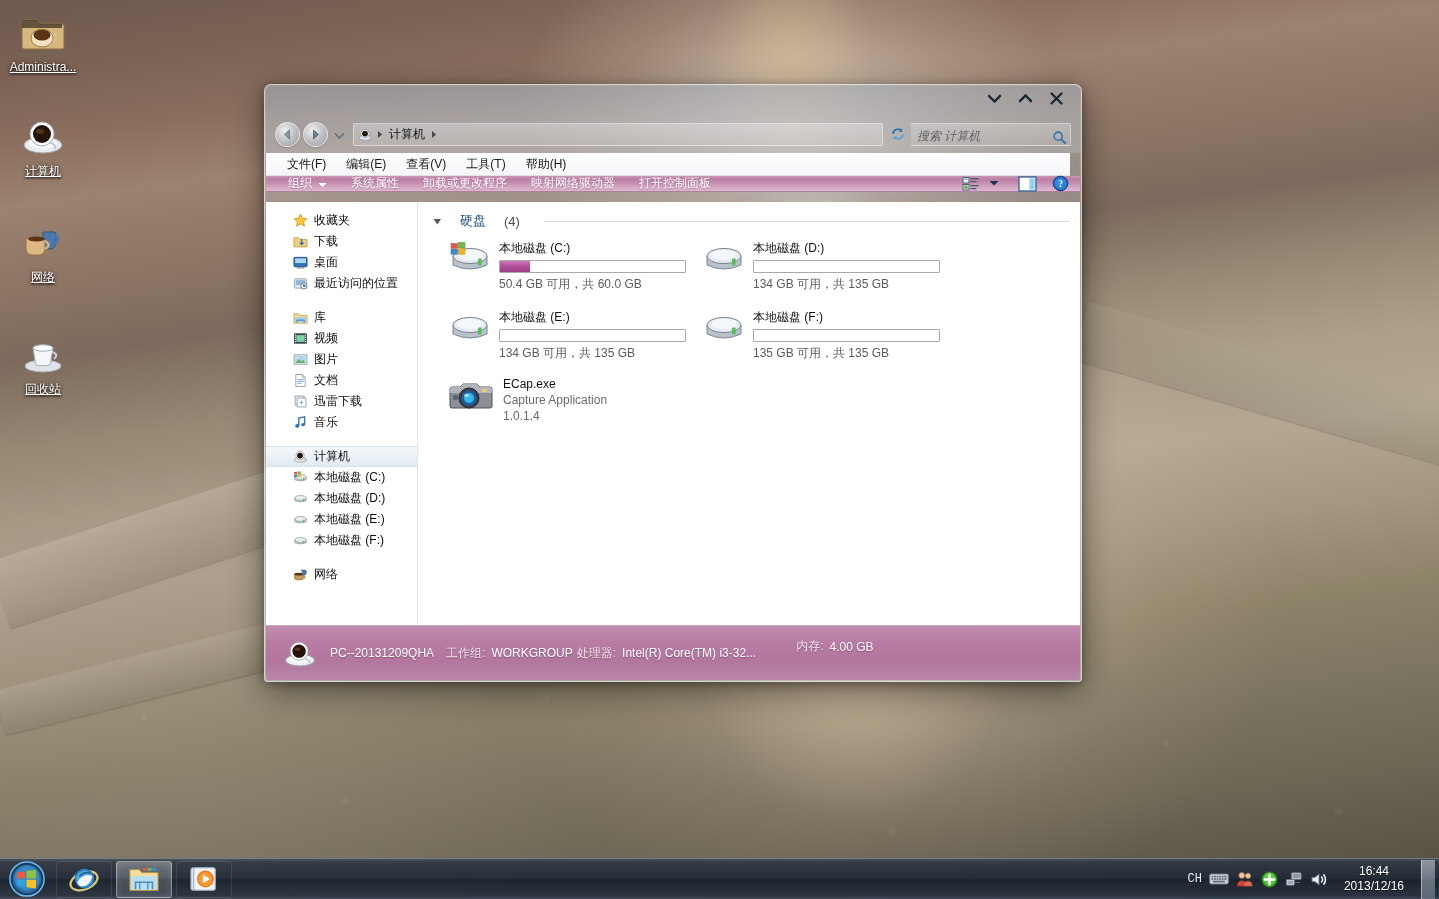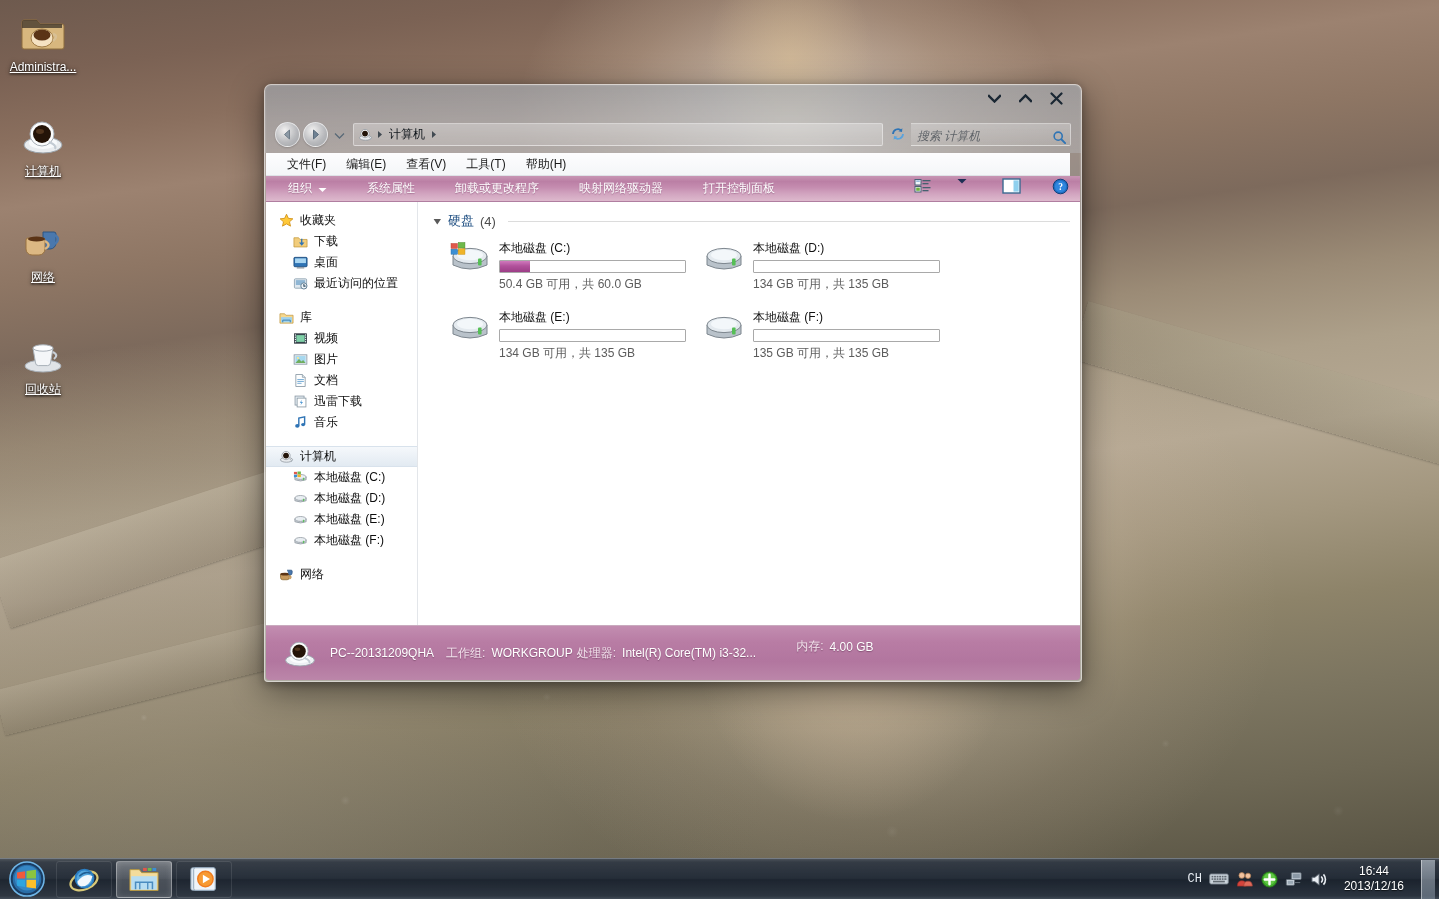--- a/index.html
+++ b/index.html
@@ -124,58 +124,58 @@
   #menubar {
     position:absolute; left:1px; top:68px; right:11px; height:23px;
     background: linear-gradient(180deg, #fdfdfe 0%, #f4f6f8 100%);
     border-bottom: 1px solid #dfe3e7;
     display:flex; align-items:center; padding-left:12px; gap:2px;
   }
   .menuitem { font-size:12px; color:#1a1a1a; padding:3px 9px; cursor:default; border-radius:2px; }
 
   
   #cmdbar {
-    position:absolute; left:1px; top:91px; right:1px; height:26px;
+    position:absolute; left:1px; top:91px; right:1px; height:16px;
     background: linear-gradient(180deg, #c796b4 0%, #bb7fa5 22%, #c58db0 46%, #d2a5c0 72%, #ddb9cd 100%);
     border-bottom: 1px solid #b07ea0;
-    display:flex; align-items:flex-start; padding:0 6px 0 10px; gap:16px;
+    display:flex; align-items:center; padding:0 6px 0 10px; gap:0;
   }
   .cmditem {
     font-size:12px; color:#ffffff; padding:4px 12px; cursor:default; white-space:nowrap;
     text-shadow: 0 1px 1px rgba(110,60,95,0.45);
   }
   .cmdspacer { flex:1; }
   .cmdicon { padding:2px 5px; display:flex; align-items:center; cursor:default; }
 
   
   #wbody {
     position:absolute; left:1px; top:117px; right:1px; bottom:55px;
     display:flex; background:#fff;
     border-bottom:1px solid #c9aabe;
   }
   
   #navpane {
     width:152px; background:#fff; border-right:1px solid #e3e6ea;
     padding-top:8px; overflow:hidden; font-size:12px;
   }
   .navrow {
-    display:flex; align-items:center; height:21px; padding-left:12px; gap:6px;
+    display:flex; align-items:center; height:21px; padding-left:26px; gap:6px;
     cursor:default; color:#0d0d0d; white-space:nowrap;
   }
   .navrow.child { padding-left:26px; }
   .navrow.sel {
     background: linear-gradient(180deg, #f5f8fb 0%, #e2eaf2 100%);
     border-top:1px solid #d8e2ec; border-bottom:1px solid #d8e2ec;
   }
   .navrow .ico { width:16px; height:16px; display:flex; align-items:center; justify-content:center; flex:0 0 16px; }
   .navgap { height:13px; }
 
   
   #content { flex:1; background:#fff; padding:10px 10px 0 14px; overflow:hidden; position:relative; }
-  .grouphdr { display:flex; align-items:center; gap:6px; margin-bottom:6px; }
+  .grouphdr { display:flex; align-items:center; gap:18px; margin-bottom:6px; }
   .gtri { width:10px; height:10px; display:flex; align-items:center; justify-content:center; cursor:default; }
   .gtitle { font-size:13px; color:#1f4f82; white-space:nowrap; cursor:default; }
   .gcount { font-size:13px; color:#4d4d4d; }
   .gline { flex:1; height:1px; background:#dcdcdc; margin-left:6px; }
 
   .drivegrid { display:grid; grid-template-columns: 254px 254px; gap: 9px 0px; margin: 4px 0 8px 14px; }
   .drive { display:flex; gap:8px; align-items:flex-start; padding:3px; cursor:default; border-radius:2px; }
   .driveinfo { padding-top:1px; }
   .dname { font-size:12px; color:#111; margin-bottom:3px; white-space:nowrap; }
   .dbar {
@@ -720,20 +720,39 @@
             <div class="dname">本地磁盘 (F:)</div>
             <div class="dbar">
               <div class="dfill" style="width:0%;"></div>
             </div>
             <div class="dfree">135 GB 可用，共 135 GB</div>
           </div>
         </div>
       </div>
 
 
+      <div class="netitem">
+        <span>
+          <svg width="44" height="38" viewBox="0 0 44 38">
+            <path d="M3 11 h8 l3 -3 h14 l3 3 h10 a2 2 0 0 1 2 2 v17 a2 2 0 0 1 -2 2 H3 a2 2 0 0 1 -2 -2 V13 a2 2 0 0 1 2 -2z" fill="#8b8f96" stroke="#4e525a" stroke-width="1"></path>
+            <path d="M3 11 h8 l3 -3 h14 l3 3 h10 a2 2 0 0 1 2 2 v4 H1 v-4 a2 2 0 0 1 2 -2z" fill="#b6bcc3" opacity="0.85"></path>
+            <circle cx="20" cy="22" r="10" fill="#3a3f4a" stroke="#22252c" stroke-width="1"></circle>
+            <circle cx="20" cy="22" r="7.5" fill="#1d5f9e"></circle>
+            <circle cx="20" cy="22" r="5" fill="#36b6e8"></circle>
+            <ellipse cx="17.6" cy="19.4" rx="2.4" ry="1.6" fill="#bff0ff" opacity="0.8"></ellipse>
+            <rect x="33" y="13" width="5" height="3" rx="1" fill="#e8cf6a"></rect>
+            <rect x="4" y="19" width="5" height="5" rx="1" fill="#5e6470"></rect>
+          </svg>
+        </span>
+        <div>
+          <div class="nname">ECap.exe</div>
+          <div class="nsub">Capture Application</div>
+          <div class="nsub">1.0.1.4</div>
+        </div>
+      </div>
     </div>
   </div>
 
   <div id="details">
     <span style="display:flex;align-items:center">
       <svg width="36" height="36" viewBox="0 0 40 40">
         <ellipse cx="20" cy="28" rx="16" ry="6.4" fill="#eef1f4" stroke="#9aa3ab" stroke-width="1"></ellipse>
         <ellipse cx="20" cy="26.4" rx="11.4" ry="4.6" fill="#fafcfd"></ellipse>
         <circle cx="19" cy="18" r="10" fill="#fbfcfd" stroke="#a6aeb6" stroke-width="1"></circle>
         <circle cx="19" cy="18" r="7.4" fill="#241408"></circle>

